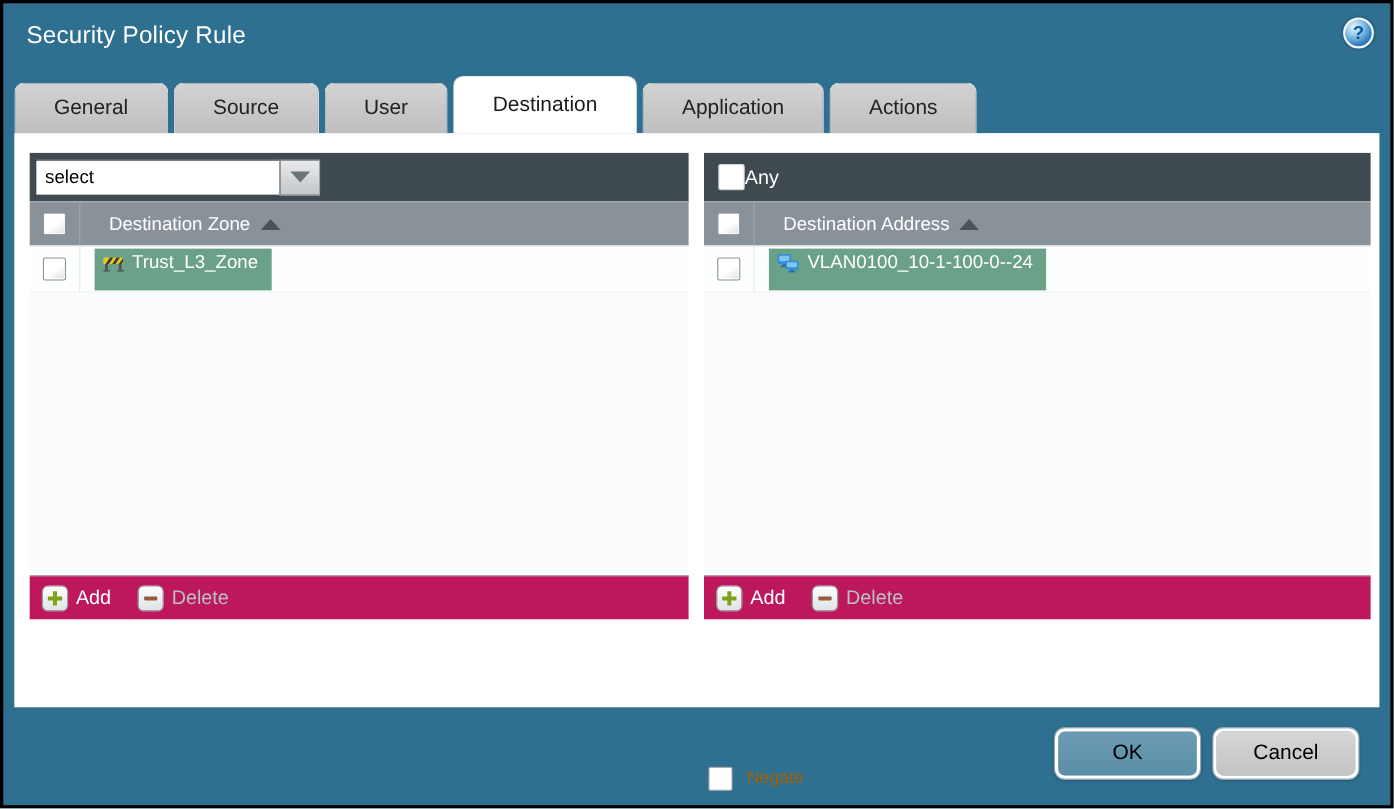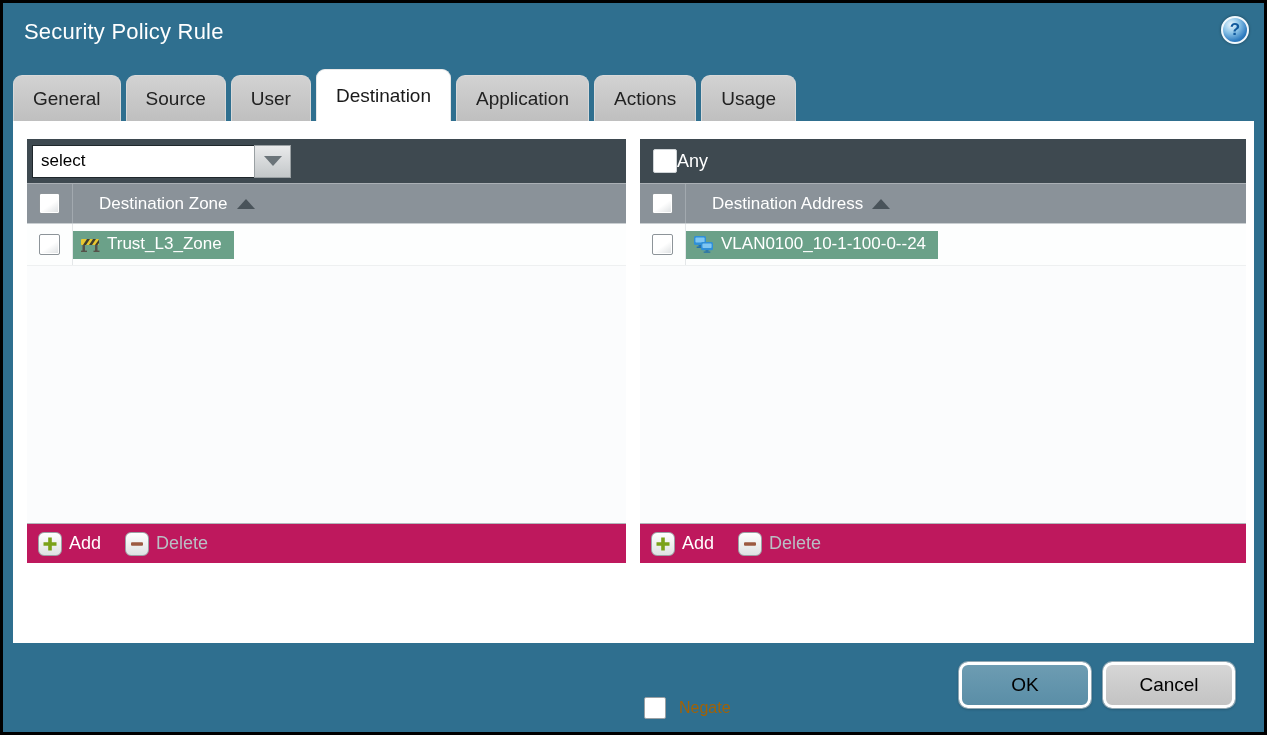--- a/index.html
+++ b/index.html
@@ -14,21 +14,21 @@
   .help-icon {
     position:absolute; right:15px; top:13px; width:28px; height:28px; border-radius:50%;
     background:radial-gradient(circle at 34% 28%, #eaf6fd 0%, #8cc4e8 35%, #2f7cc0 70%, #1a5c9a 100%);
     border:2px solid #f2f8fc; box-shadow:0 0 3px rgba(0,0,0,.4);
     display:flex; align-items:center; justify-content:center;
     color:#10589c; font-size:17px; font-weight:bold; cursor:pointer;
   }
   
   .tabs { position:absolute; left:10px; top:66px; display:flex; align-items:flex-end; height:52px; }
   .tab {
-    height:46px; margin-right:5px; padding:0 19px; display:flex; align-items:center;
+    height:46px; margin-right:5px; padding:0 35px; display:flex; align-items:center;
     background:linear-gradient(#d2d2d2,#bfbfbf); border:1px solid #d9d9d9; border-bottom:none;
     border-radius:9px 9px 0 0; color:#222; font-size:19px; cursor:pointer; white-space:nowrap;
   }
   .tab.active {
     height:52px; background:#fff; color:#1a1a1a; border-color:#e8e8e8;
   }
   
   .content {
     position:absolute; left:10px; right:10px; top:118px; height:522px; background:#fff;
   }
@@ -63,22 +63,22 @@
   .cb-cell {
     width:46px; height:100%; display:flex; align-items:center; justify-content:center;
     border-right:1px solid #a2a9af;
   }
   .header-label { margin-left:26px; }
   .sort-asc { width:0; height:0; margin-left:9px; border-left:9px solid transparent; border-right:9px solid transparent; border-bottom:10px solid #49535a; }
   .panel-body { height:300px; background:#fbfcfd; border-top:1px solid #c9ced1; overflow:hidden; }
   .row { height:42px; display:flex; align-items:center; background:#fdfefe; border-bottom:1px solid #eef0f1; }
   .row .cb-cell { border-right:1px solid #e4e7e9; }
   .chip {
-    display:flex; align-items:center; gap:7px;
-    background:#6ba189; color:#fff; font-size:17px; padding:3px 12px 5px 7px; cursor:pointer;
+    margin-left:13px; display:flex; align-items:center; gap:7px;
+    background:#6ba189; color:#fff; font-size:17px; padding:3px 12px 15px 7px; cursor:pointer;
   }
   .panel-footer {
     height:40px; background:#be185d; display:flex; align-items:center; gap:24px; padding:1px 11px;
     border-top:1px solid #b2b7bb;
   }
   .ftr-btn { display:flex; align-items:center; gap:7px; font-size:18px; cursor:pointer; }
   .ftr-btn .label { color:#fff; }
   .ftr-btn.disabled { cursor:default; }
   .ftr-btn.disabled .label { color:#b9bfc4; }
   .mini-btn {
@@ -121,23 +121,20 @@
         <span>User</span>
       </div>
     <div class="tab active">
         <span>Destination</span>
       </div>
     <div class="tab">
         <span>Application</span>
       </div>
     <div class="tab">
         <span>Actions</span>
-      </div>
-    <div class="tab">
-        <span>Usage</span>
       </div>
   </div>
 
   <div class="content">
 
     <div class="panel left">
       <div class="panel-toolbar">
         <div class="select-wrap">
           <input class="select-input" readonly="" value="select" style="">
           <div class="select-arrow-btn">

